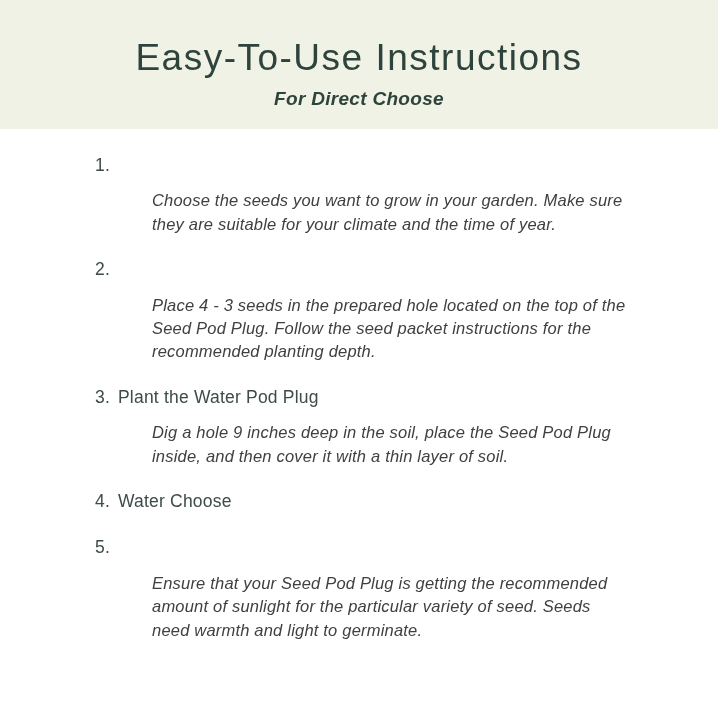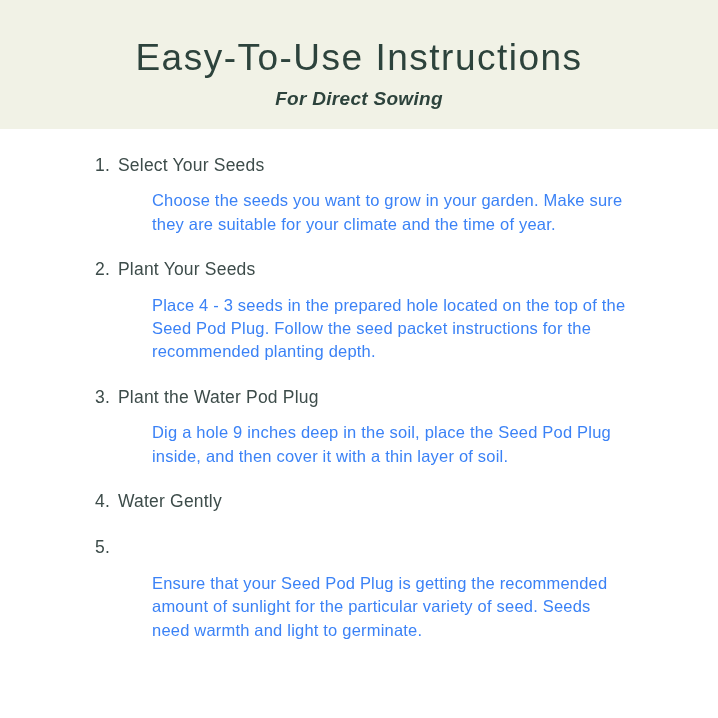--- a/index.html
+++ b/index.html
@@ -64,65 +64,64 @@
     line-height: 1.45;
   }
   .step-num {
     display: inline-block;
     width: 23px;
     flex: 0 0 auto;
   }
   .step-desc {
     margin: 11px 0 0 57px;
     max-width: 478px;
-    color: #3b82f6;
+    color: #404040;
     font-size: 16.5px;
+    font-style: italic;
     letter-spacing: 0.2px;
     line-height: 1.42;
   }
 </style>
 </head>
 <body>
 
 <div class="page">
 
   <div class="header-band">
     <div class="title">Easy-To-Use Instructions</div>
-    <div class="subtitle">For Direct Sowing</div>
+    <div class="subtitle">For Direct Choose</div>
   </div>
 
   <div class="body-area" id="steps-container">
     <div class="step">
       <div class="step-head">
         <span class="step-num">1.</span>
-        <span class="step-title">Select Your Seeds</span>
       </div>
       <p class="step-desc">Choose the seeds you want to grow in your garden. Make sure they are suitable for your climate and the time of year.</p>
     </div>
 
     <div class="step">
       <div class="step-head">
         <span class="step-num">2.</span>
-        <span class="step-title">Plant Your Seeds</span>
       </div>
       <p class="step-desc">Place 4 - 3 seeds in the prepared hole located on the top of the Seed Pod Plug. Follow the seed packet instructions for the recommended planting depth.</p>
     </div>
 
     <div class="step">
       <div class="step-head">
         <span class="step-num">3.</span>
         <span class="step-title">Plant the Water Pod Plug</span>
       </div>
       <p class="step-desc">Dig a hole 9 inches deep in the soil, place the Seed Pod Plug inside, and then cover it with a thin layer of soil.</p>
     </div>
 
     <div class="step">
       <div class="step-head">
         <span class="step-num">4.</span>
-        <span class="step-title">Water Gently</span>
+        <span class="step-title">Water Choose</span>
       </div>
     </div>
 
     <div class="step">
       <div class="step-head">
         <span class="step-num">5.</span>
       </div>
       <p class="step-desc">Ensure that your Seed Pod Plug is getting the recommended amount of sunlight for the particular variety of seed. Seeds need warmth and light to germinate.</p>
     </div>
   </div>

